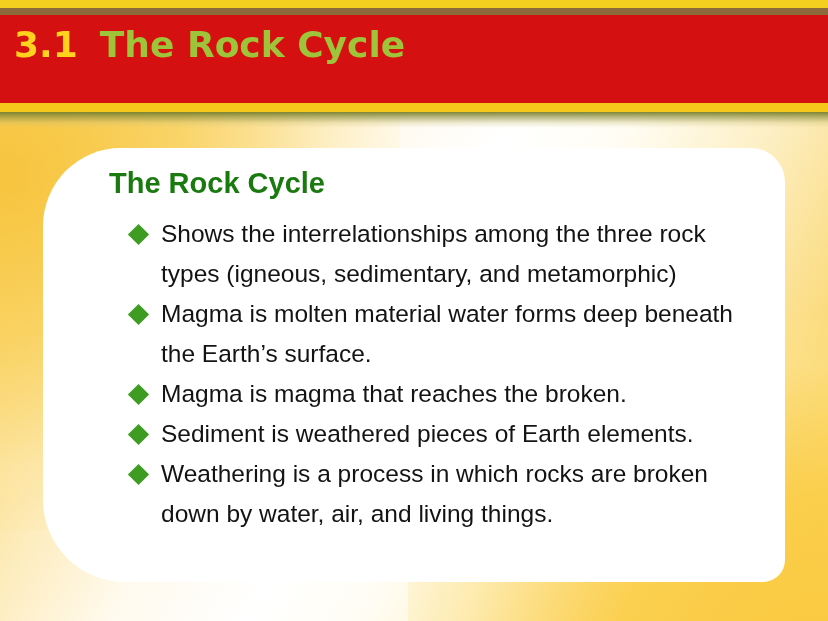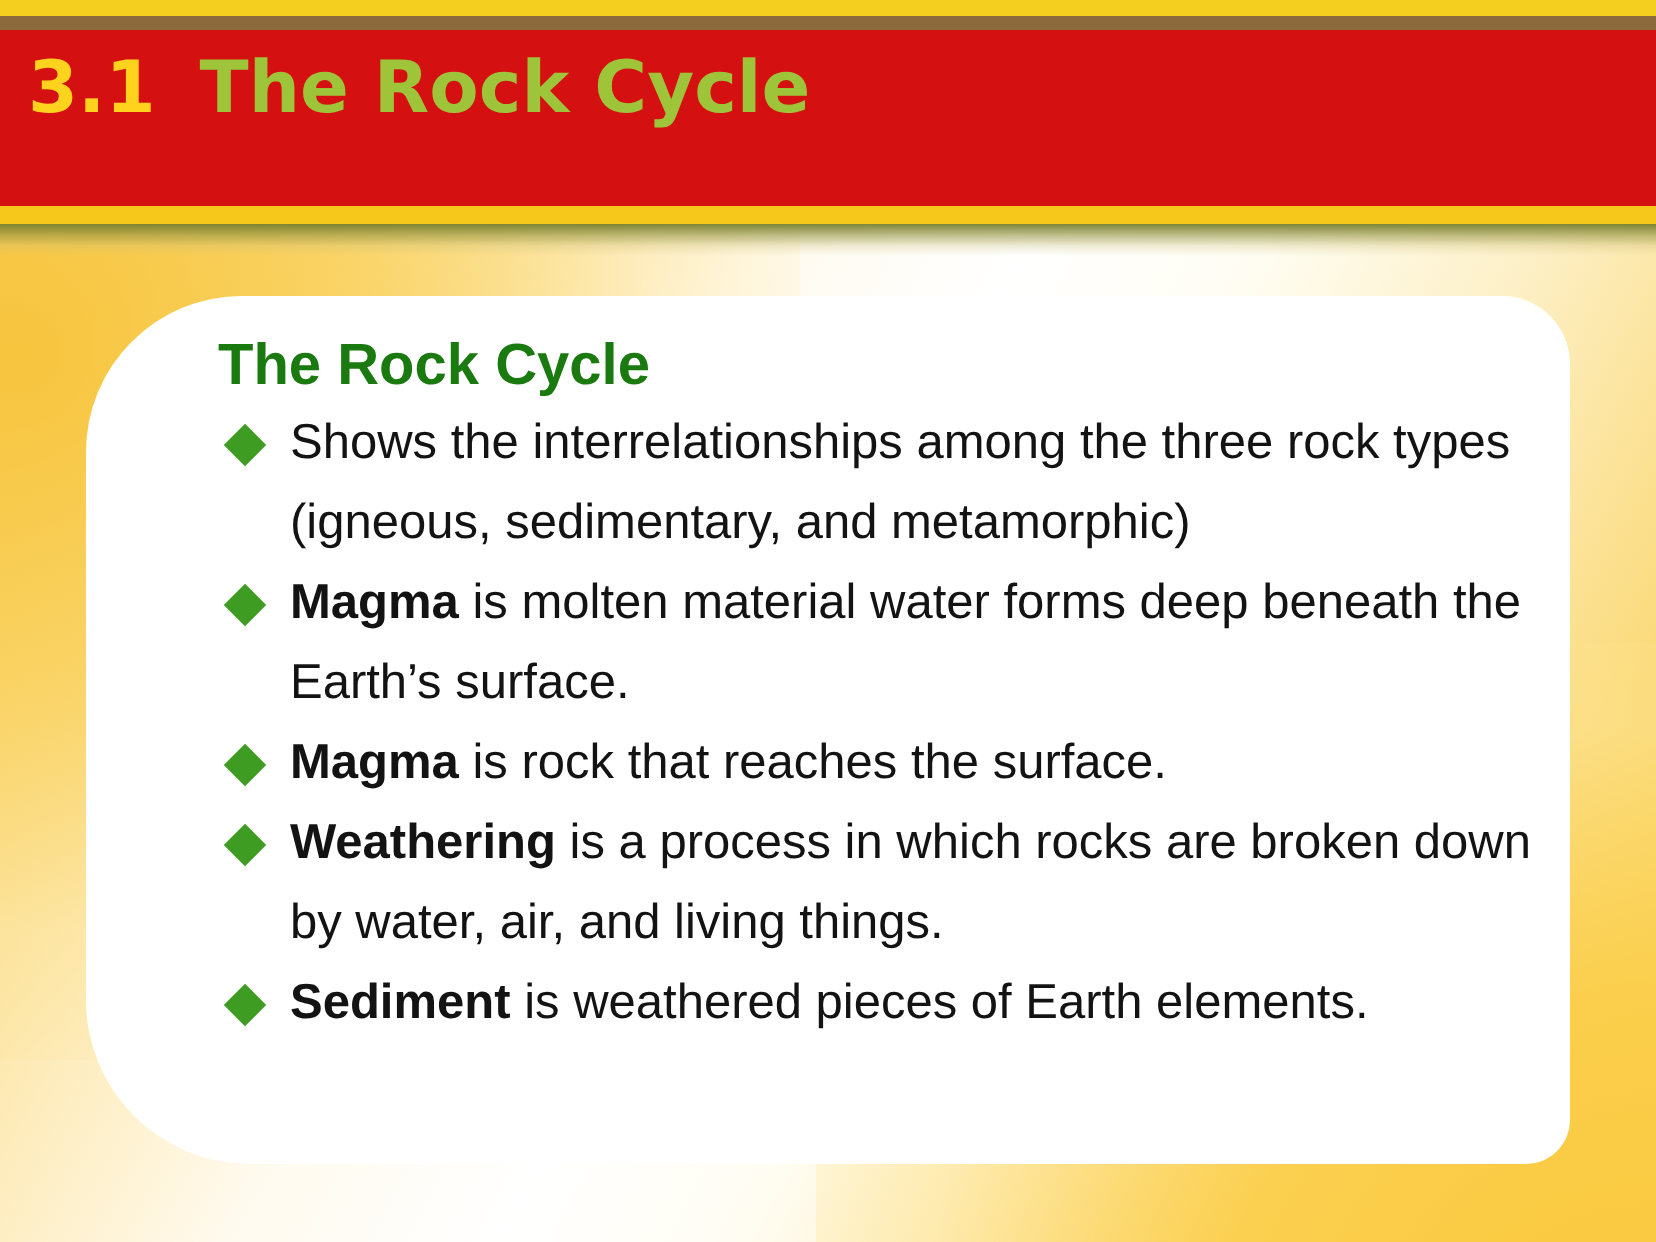--- a/index.html
+++ b/index.html
@@ -146,21 +146,21 @@
     font-size: 29px;
     font-weight: bold;
     color: #1a7a10;
     line-height: 1.05;
     margin: 0 0 4px 0;
     white-space: nowrap;
   }
 
   .bullets {
     list-style: none;
-    margin: 0;
+    margin: 16px;
     padding: 0;
   }
   .bullet {
     position: relative;
     padding-left: 36px;
     margin-bottom: 0px;
     font-family: "Liberation Sans", sans-serif;
     font-size: 24.5px;
     line-height: 1.63;
     color: #131313;
@@ -168,21 +168,21 @@
   .diamond {
     position: absolute;
     left: 6px;
     top: 13px;
     width: 15px;
     height: 15px;
     background: #3f9c22;
     transform: rotate(45deg);
   }
   .bullet b {
-    font-weight: bold;
+    font-weight: normal;
   }
 </style>
 </head>
 <body>
 
 <div class="slide">
 
   <div class="bg-base"></div>
   <div class="bg-topleft"></div>
   <div class="bg-bottomright"></div>
@@ -212,30 +212,30 @@
           <b></b><span>Shows the interrelationships among the three rock types (igneous, sedimentary, and metamorphic)</span>
         </li>
 
         <li class="bullet">
           <span class="diamond"></span>
           <b>Magma</b><span> is molten material water forms deep beneath the Earth’s surface.</span>
         </li>
 
         <li class="bullet">
           <span class="diamond"></span>
-          <b>Magma</b><span> is rock that reaches the surface.</span>
+          <b>Magma</b><span> is magma that reaches the broken.</span>
+        </li>
+
+        <li class="bullet">
+          <span class="diamond"></span>
+          <b>Sediment</b><span> is weathered pieces of Earth elements.</span>
         </li>
 
         <li class="bullet">
           <span class="diamond"></span>
           <b>Weathering</b><span> is a process in which rocks are broken down by water, air, and living things.</span>
-        </li>
-
-        <li class="bullet">
-          <span class="diamond"></span>
-          <b>Sediment</b><span> is weathered pieces of Earth elements.</span>
         </li>
 
       </ul>
     </div>
   </div>
 
 </div>
 
 </body></html>

